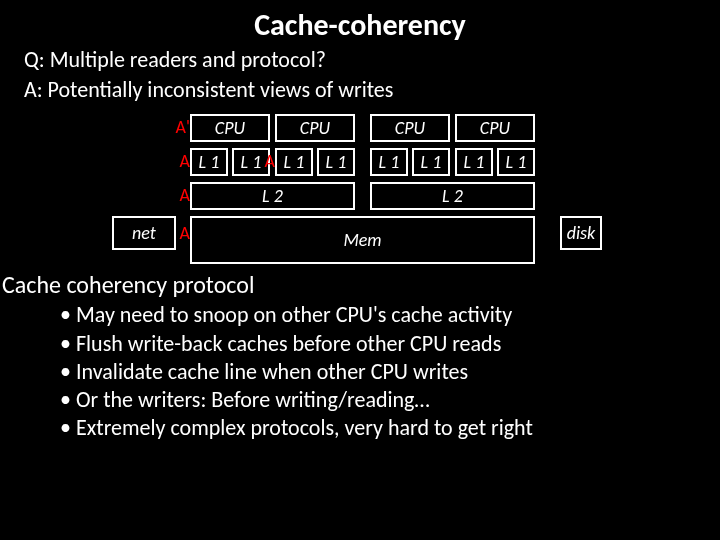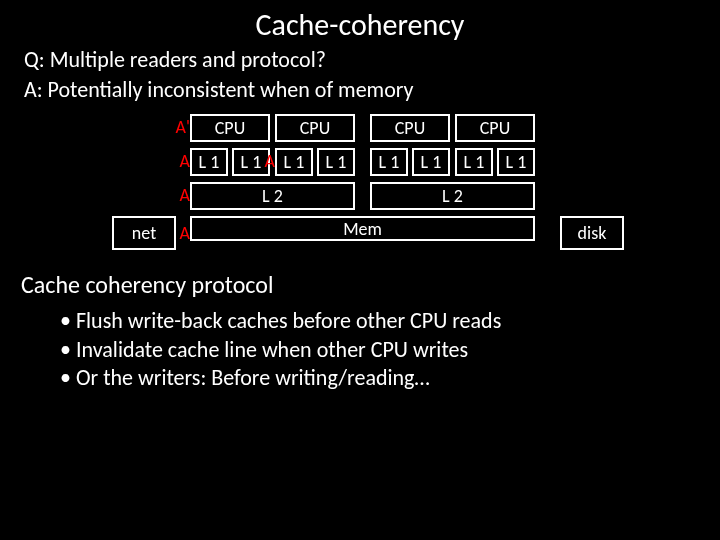--- a/index.html
+++ b/index.html
@@ -7,21 +7,21 @@
     background: #000;
     color: #fff;
     font-family: Calibri, Arial, sans-serif;
     width: 720px;
     height: 540px;
     overflow: hidden;
     position: relative;
   }
   .title {
     font-size: 30px;
-    font-weight: normal;
+    font-weight: bold;
     text-align: center;
     padding-top: 6px;
     margin-bottom: 2px;
   }
   .qa {
     font-size: 22px;
     padding: 0 24px;
     line-height: 1.35;
   }
   .diagram {
@@ -31,80 +31,83 @@
     height: 142px;
   }
   .box {
     position: absolute;
     border: 2px solid #fff;
     background: #000;
     font-size: 18px;
     display: flex;
     align-items: center;
     justify-content: center;
+    font-style: italic;
   }
   .annot {
     position: absolute;
     color: #f00;
     font-size: 18px;
     font-weight: normal;
     text-align: right;
   }
   .protocol-h {
     font-size: 24px;
-    padding: 0 21px;
-    margin-bottom: 8px;
+    padding: 0 2px;
+    margin-bottom: 2px;
   }
   ul.bullets {
     list-style: none;
     padding: 0 0 0 60px;
     font-size: 22px;
     line-height: 1.28;
   }
   ul.bullets li::before {
     content: "•   ";
   }
 </style>
 </head>
 <body>
 
 <div class="title">Cache-coherency</div>
 <div class="qa">Q: Multiple readers and protocol?</div>
-<div class="qa">A: Potentially inconsistent when of memory</div>
+<div class="qa">A: Potentially inconsistent views of writes</div>
 
 <div class="diagram">
 
   <div class="box" style="left:110px;top:0;width:80px;height:28px">CPU</div>
   <div class="box" style="left:195px;top:0;width:80px;height:28px">CPU</div>
   <div class="box" style="left:290px;top:0;width:80px;height:28px">CPU</div>
   <div class="box" style="left:375px;top:0;width:80px;height:28px">CPU</div>
 
   <div class="box" style="left:110px;top:34px;width:38px;height:28px">L 1</div>
   <div class="box" style="left:152px;top:34px;width:38px;height:28px">L 1</div>
   <div class="box" style="left:195px;top:34px;width:38px;height:28px">L 1</div>
   <div class="box" style="left:237px;top:34px;width:38px;height:28px">L 1</div>
   <div class="box" style="left:290px;top:34px;width:38px;height:28px">L 1</div>
   <div class="box" style="left:332px;top:34px;width:38px;height:28px">L 1</div>
   <div class="box" style="left:375px;top:34px;width:38px;height:28px">L 1</div>
   <div class="box" style="left:417px;top:34px;width:38px;height:28px">L 1</div>
 
   <div class="box" style="left:110px;top:68px;width:165px;height:28px">L 2</div>
   <div class="box" style="left:290px;top:68px;width:165px;height:28px">L 2</div>
 
-  <div class="box" style="left:110px;top:102px;width:345px;height:25px">Mem</div>
+  <div class="box" style="left:110px;top:102px;width:345px;height:48px">Mem</div>
 
   <div class="box" style="left:32px;top:102px;width:64px;height:34px">net</div>
 
-  <div class="box" style="left:480px;top:102px;width:64px;height:34px">disk</div>
+  <div class="box" style="left:480px;top:102px;width:42px;height:34px">disk</div>
 
   <div class="annot" style="left:92px;top:2px;width:18px">A'</div>
   <div class="annot" style="left:96px;top:36px;width:14px">A</div>
   <div class="annot" style="left:181px;top:36px;width:14px">A</div>
   <div class="annot" style="left:96px;top:70px;width:14px">A</div>
   <div class="annot" style="left:96px;top:108px;width:14px">A</div>
 </div>
 
 <div class="protocol-h">Cache coherency protocol</div>
 <ul class="bullets">
+  <li>May need to snoop on other CPU's cache activity</li>
   <li>Flush write-back caches before other CPU reads</li>
   <li>Invalidate cache line when other CPU writes</li>
   <li>Or the writers: Before writing/reading…</li>
+  <li>Extremely complex protocols, very hard to get right</li>
 </ul>
 
 </body></html>

